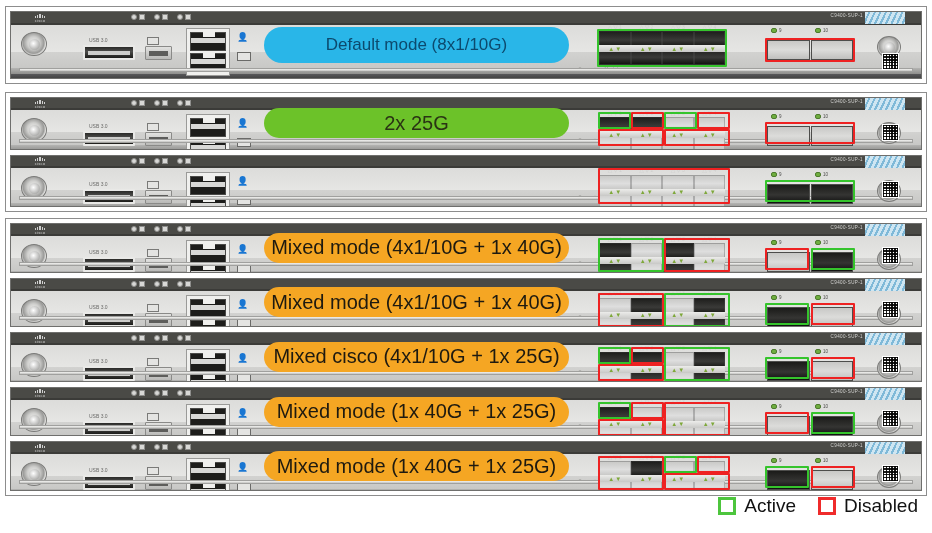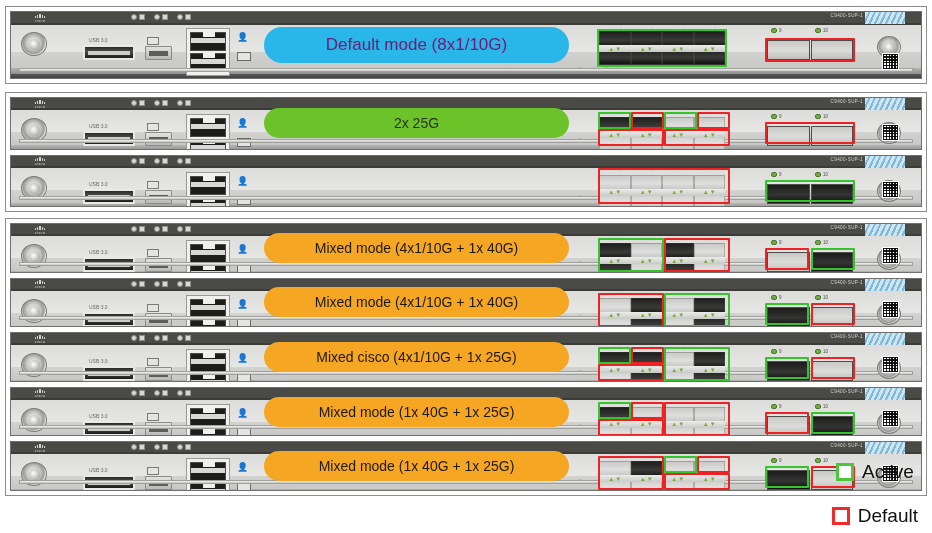--- a/index.html
+++ b/index.html
@@ -159,27 +159,27 @@
   .hl.red   { border-color:#ee2222; }
 
   
   .pill {
     position:absolute; left:253px; top:50%; transform:translateY(-50%);
     height: 36px; border-radius:18px;
     display:flex; align-items:center; justify-content:center;
     font-size:17px; white-space:nowrap;
     width: 305px;
   }
-  .pill.blue   { background:#29b6e8; color:#701a75; }
+  .pill.blue   { background:#29b6e8; color:#0c4a6e; }
   .pill.green  { background:#6cc229; color:#2a3414; }
   .pill.orange { background:#f5a623; color:#1e1a10; }
-  .chassis.compact .pill { height: 30px; border-radius:15px; font-size:14px; }
+  .chassis.compact .pill { height: 30px; border-radius:15px; font-size:20px; }
 
   
-  .legend { position:absolute; right:14px; bottom:6px; display:flex; align-items:center; gap:22px;flex-direction:column; }
+  .legend { position:absolute; right:14px; bottom:16px; display:flex; align-items:center; gap:22px; }
   .legend-item { display:flex; align-items:center; gap:8px; }
   .swatch { width:18px; height:18px; border:3px solid; background:#fff; }
   .swatch.g { border-color:#4dc53d; }
   .swatch.r { border-color:#ef2b2b; }
   .legend-text { font-size:19px; color:#111; }
 </style>
 </head>
 <body>
 
 <div class="page">
@@ -1116,16 +1116,16 @@
       </div>
     </div>
 
   <div class="legend">
     <div class="legend-item">
       <span class="swatch g"></span>
       <span class="legend-text">Active</span>
     </div>
     <div class="legend-item">
       <span class="swatch r"></span>
-      <span class="legend-text">Default</span>
+      <span class="legend-text">Disabled</span>
     </div>
   </div>
 </div>
 
 </body></html>

